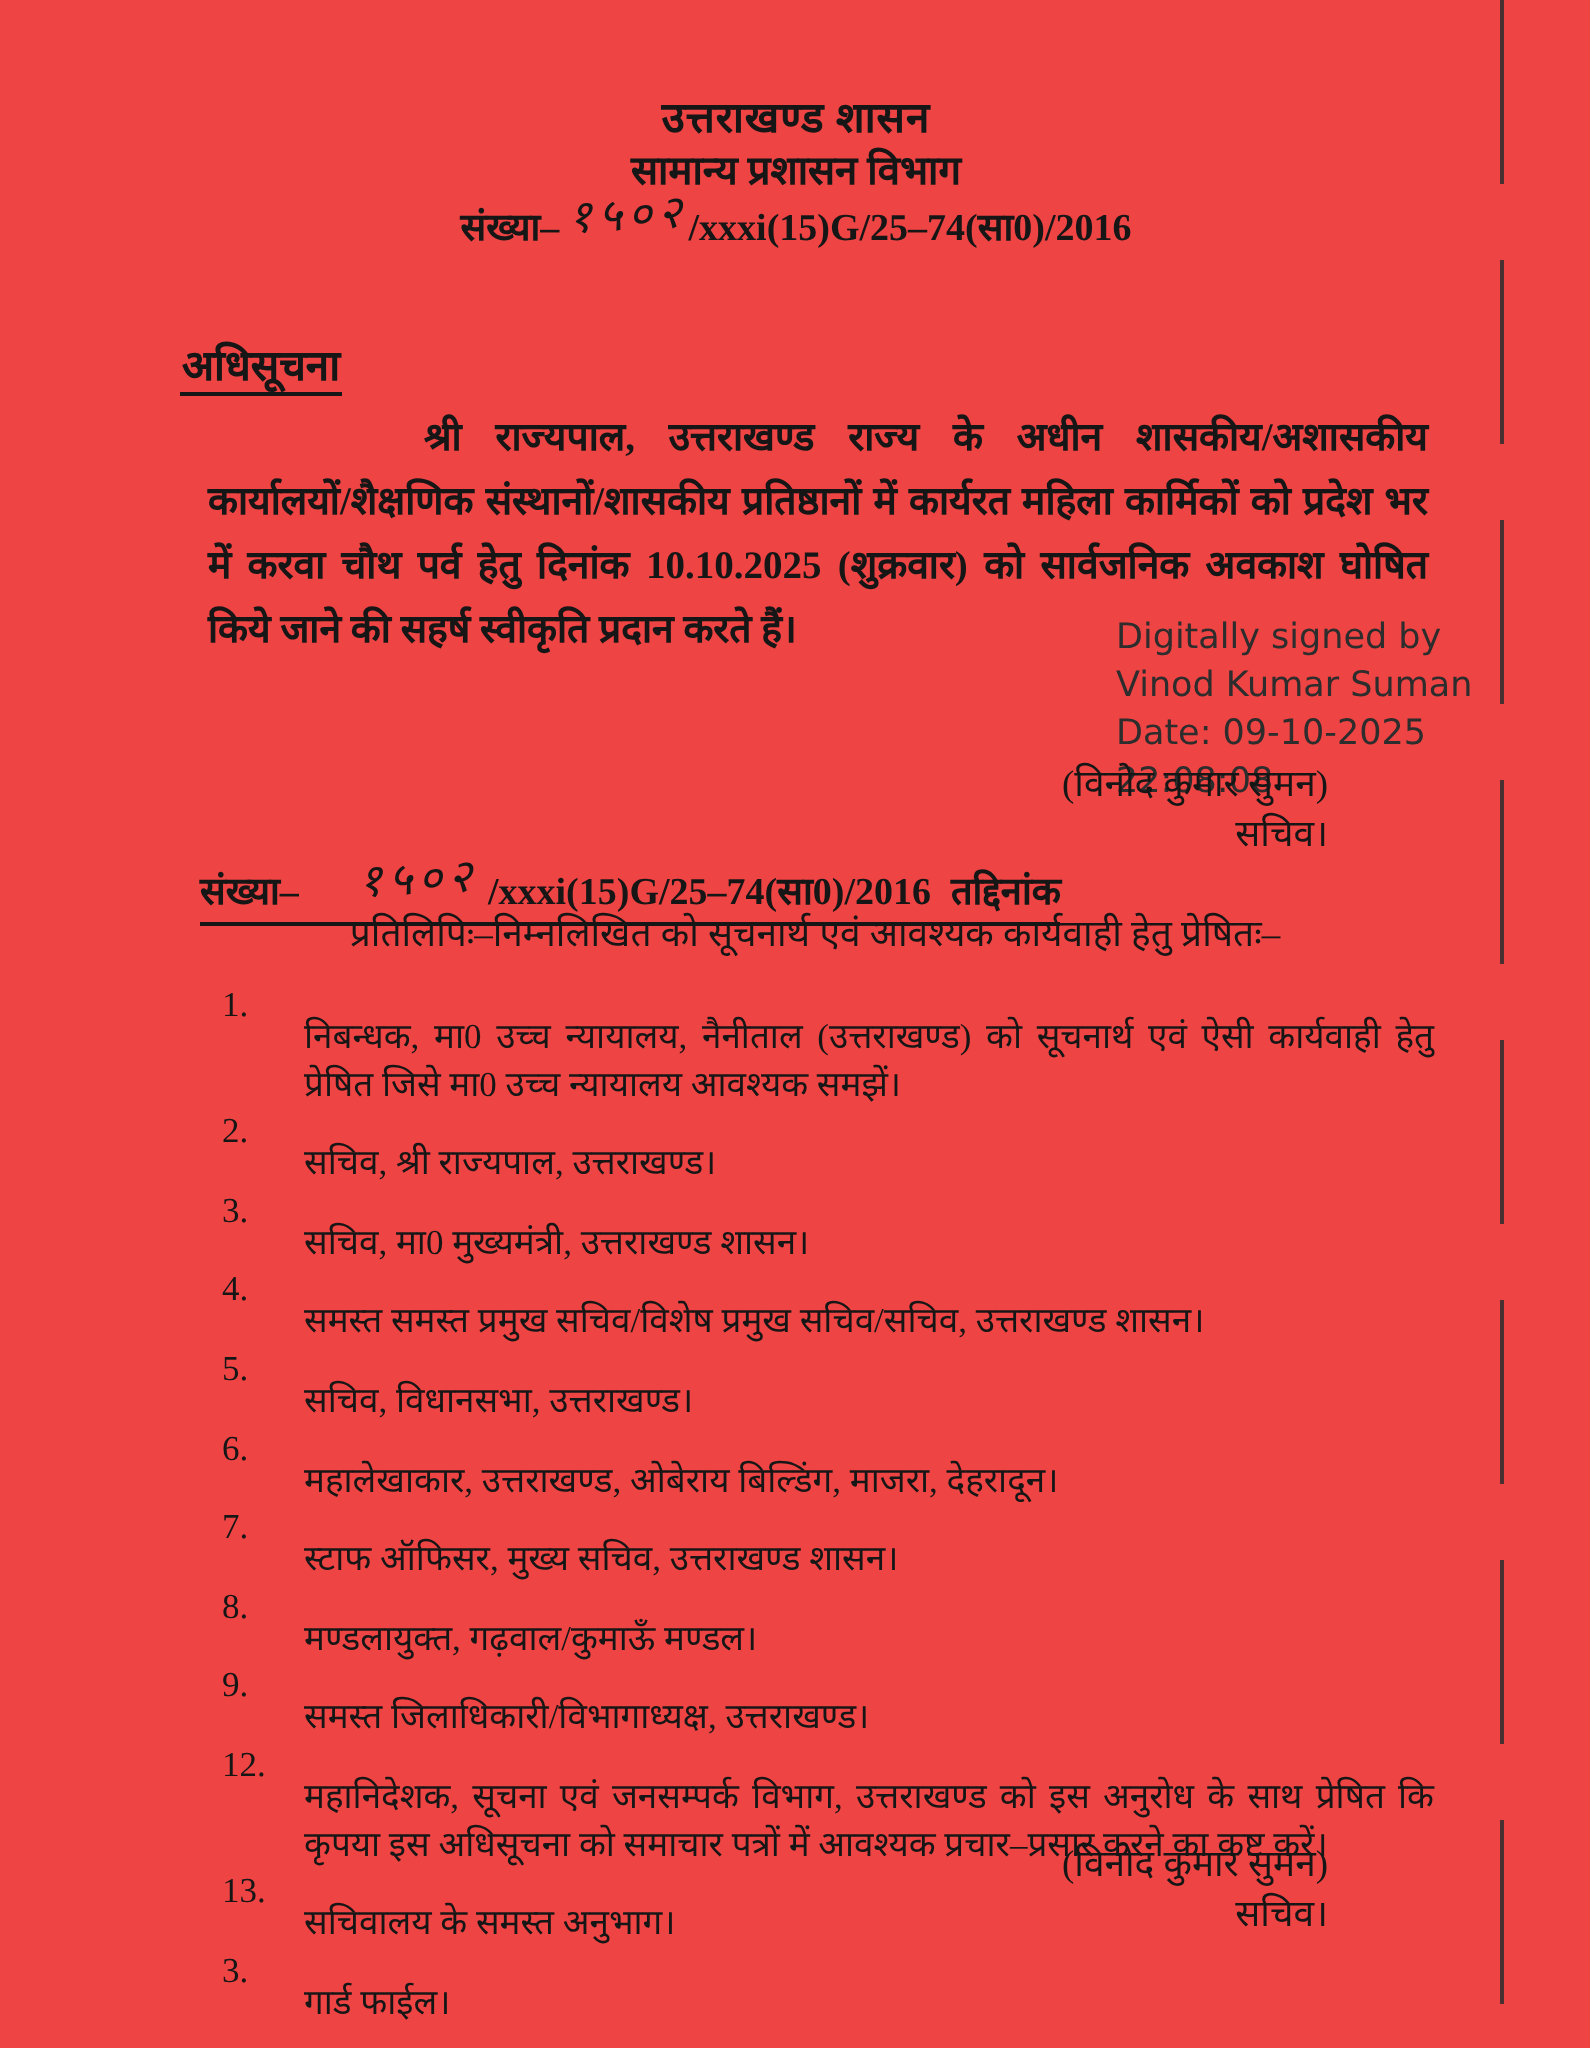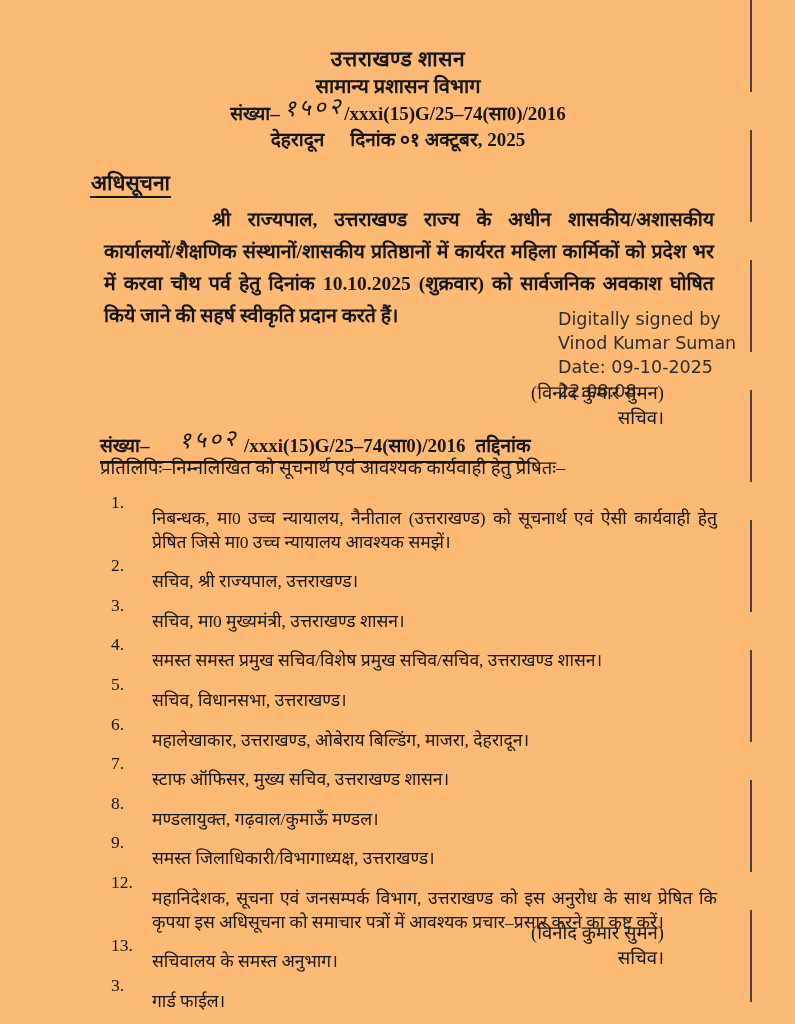--- a/index.html
+++ b/index.html
@@ -1,20 +1,20 @@
 <!DOCTYPE html>
 <html lang="hi"><head>
 <meta charset="utf-8">
 <style>
   html, body { margin:0; padding:0; background:#9a9a9a; }
   .page {
     position:relative;
     width:795px; height:1024px;
     margin:0 auto;
-    background:#fdba74;
+    background:#ef4444;
     color:#161616;
     font-family:"Liberation Serif","DejaVu Serif",serif;
     overflow:hidden;
   }
   
   .scan-edge {
     position:absolute; top:0; left:750px; width:2px; height:1024px;
     background:repeating-linear-gradient(to bottom,
       rgba(45,45,45,.85) 0 92px, rgba(45,45,45,0) 92px 130px);
     pointer-events:none;
@@ -62,21 +62,21 @@
   .refline {
     position:absolute; top:427px; left:100px;
     font-size:19px; font-weight:bold; white-space:nowrap;
   }
   .refline .underl { display:inline-block; border-bottom:2px solid #161616; padding-bottom:2px; }
   .refline .lbl-gap { display:inline-block; width:30px; }
   .refline .suf-gap { display:inline-block; width:10px; }
 
   .copyline {
     position:absolute; top:456px; left:100px; width:615px;
-    font-size:18.5px; line-height:24px;
+    font-size:18.5px; line-height:24px;text-align:center;
   }
 
   .recipients {
     position:absolute; top:491px; left:111px; width:606px;
     list-style:none; margin:0; padding:0;
     font-size:17.5px; line-height:23.6px;
   }
   .recipients li {
     display:grid; grid-template-columns:41px 1fr;
     margin:0; padding:0;
@@ -88,21 +88,20 @@
 <body>
 
 <div class="page">
 
   <div class="scan-edge"></div>
 
   <div class="doc-header">
     <div class="gov">उत्तराखण्ड शासन</div>
     <div class="dept">सामान्य प्रशासन विभाग</div>
     <div class="numline"><span>संख्या–</span> <span class="handwritten">१५०२</span><span>/xxxi(15)G/25–74(सा0)/2016</span></div>
-    <div class="dateline"><span>देहरादून</span><span class="gap-sm"></span><span>दिनांक ०१ अक्टूबर, 2025</span></div>
   </div>
 
   <div class="notif-title"><span>अधिसूचना</span></div>
 
   <div class="body-para"><span>श्री राज्यपाल, उत्तराखण्ड राज्य के अधीन शासकीय/अशासकीय कार्यालयों/शैक्षणिक संस्थानों/शासकीय प्रतिष्ठानों में कार्यरत महिला कार्मिकों को प्रदेश भर में करवा चौथ पर्व हेतु दिनांक </span><span class="date-bold">10.10.2025</span><span> (शुक्रवार) को सार्वजनिक अवकाश घोषित किये जाने की सहर्ष स्वीकृति प्रदान करते हैं।</span></div>
 
   <div class="digisign">
     <div>Digitally signed by</div>
     <div>Vinod Kumar Suman</div>
     <div>Date: 09-10-2025</div>

